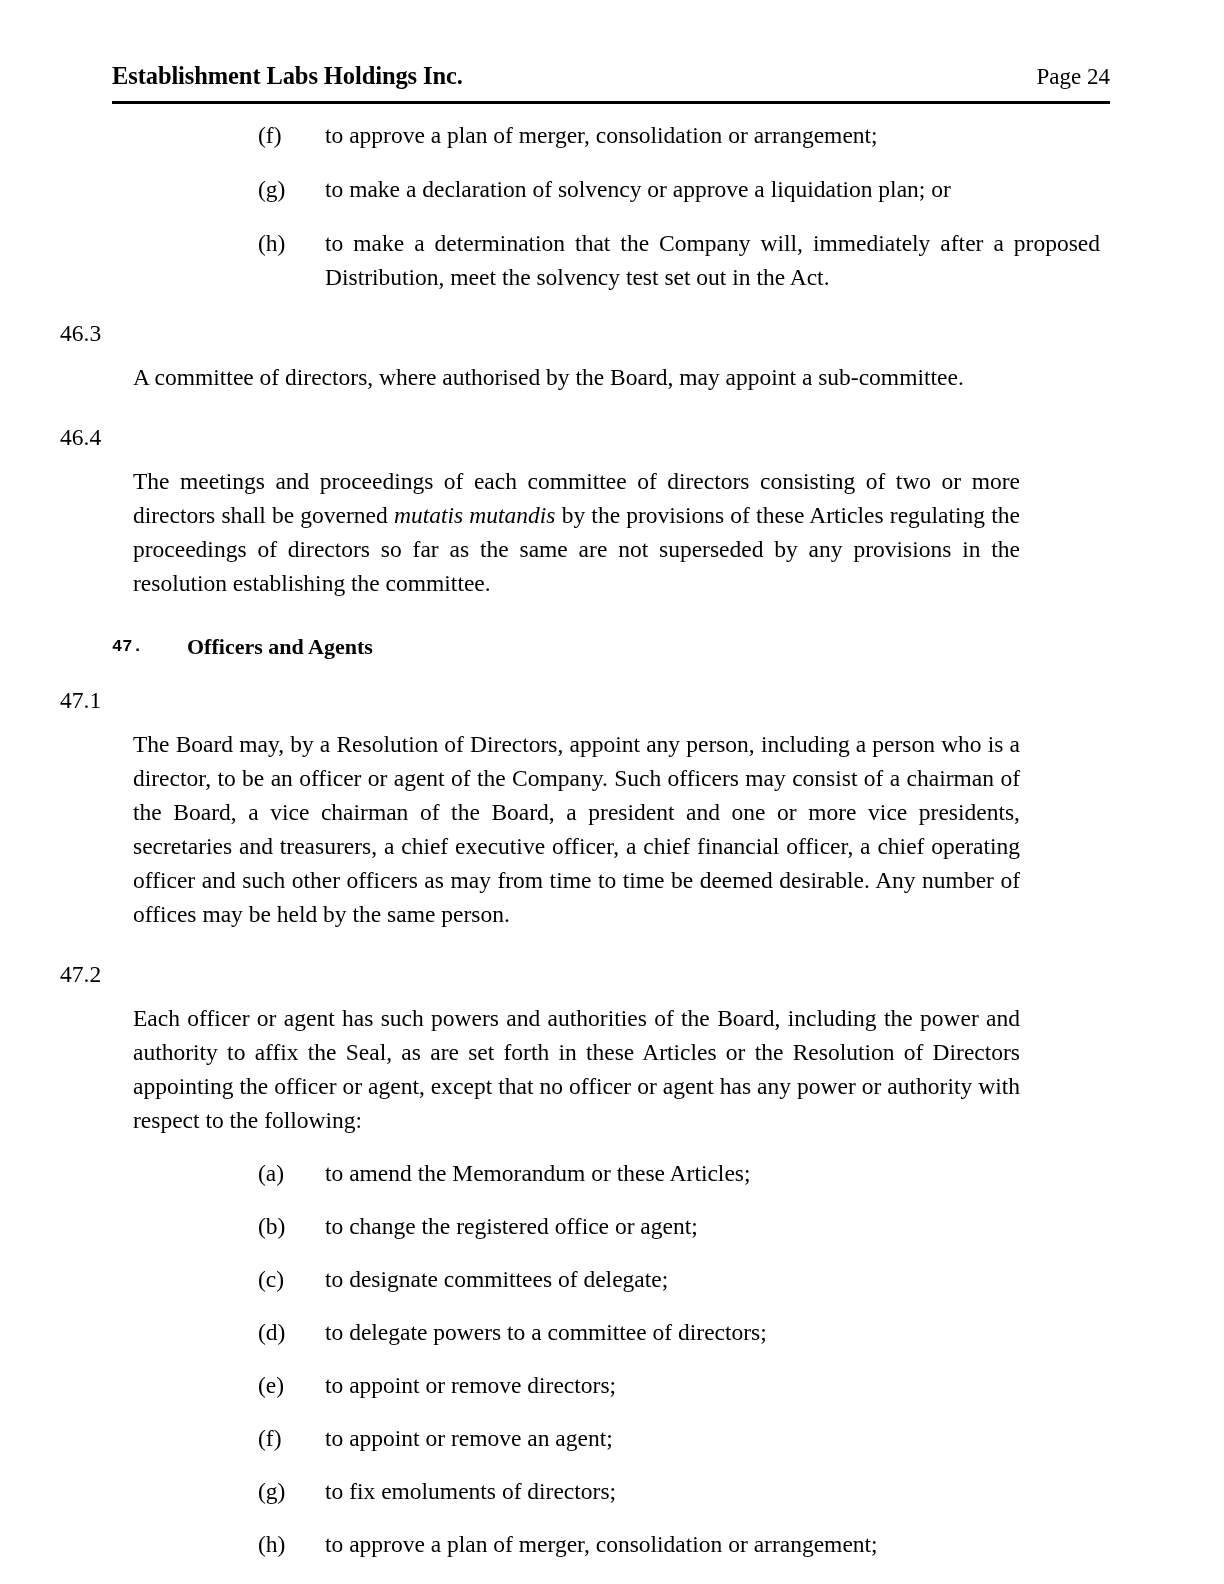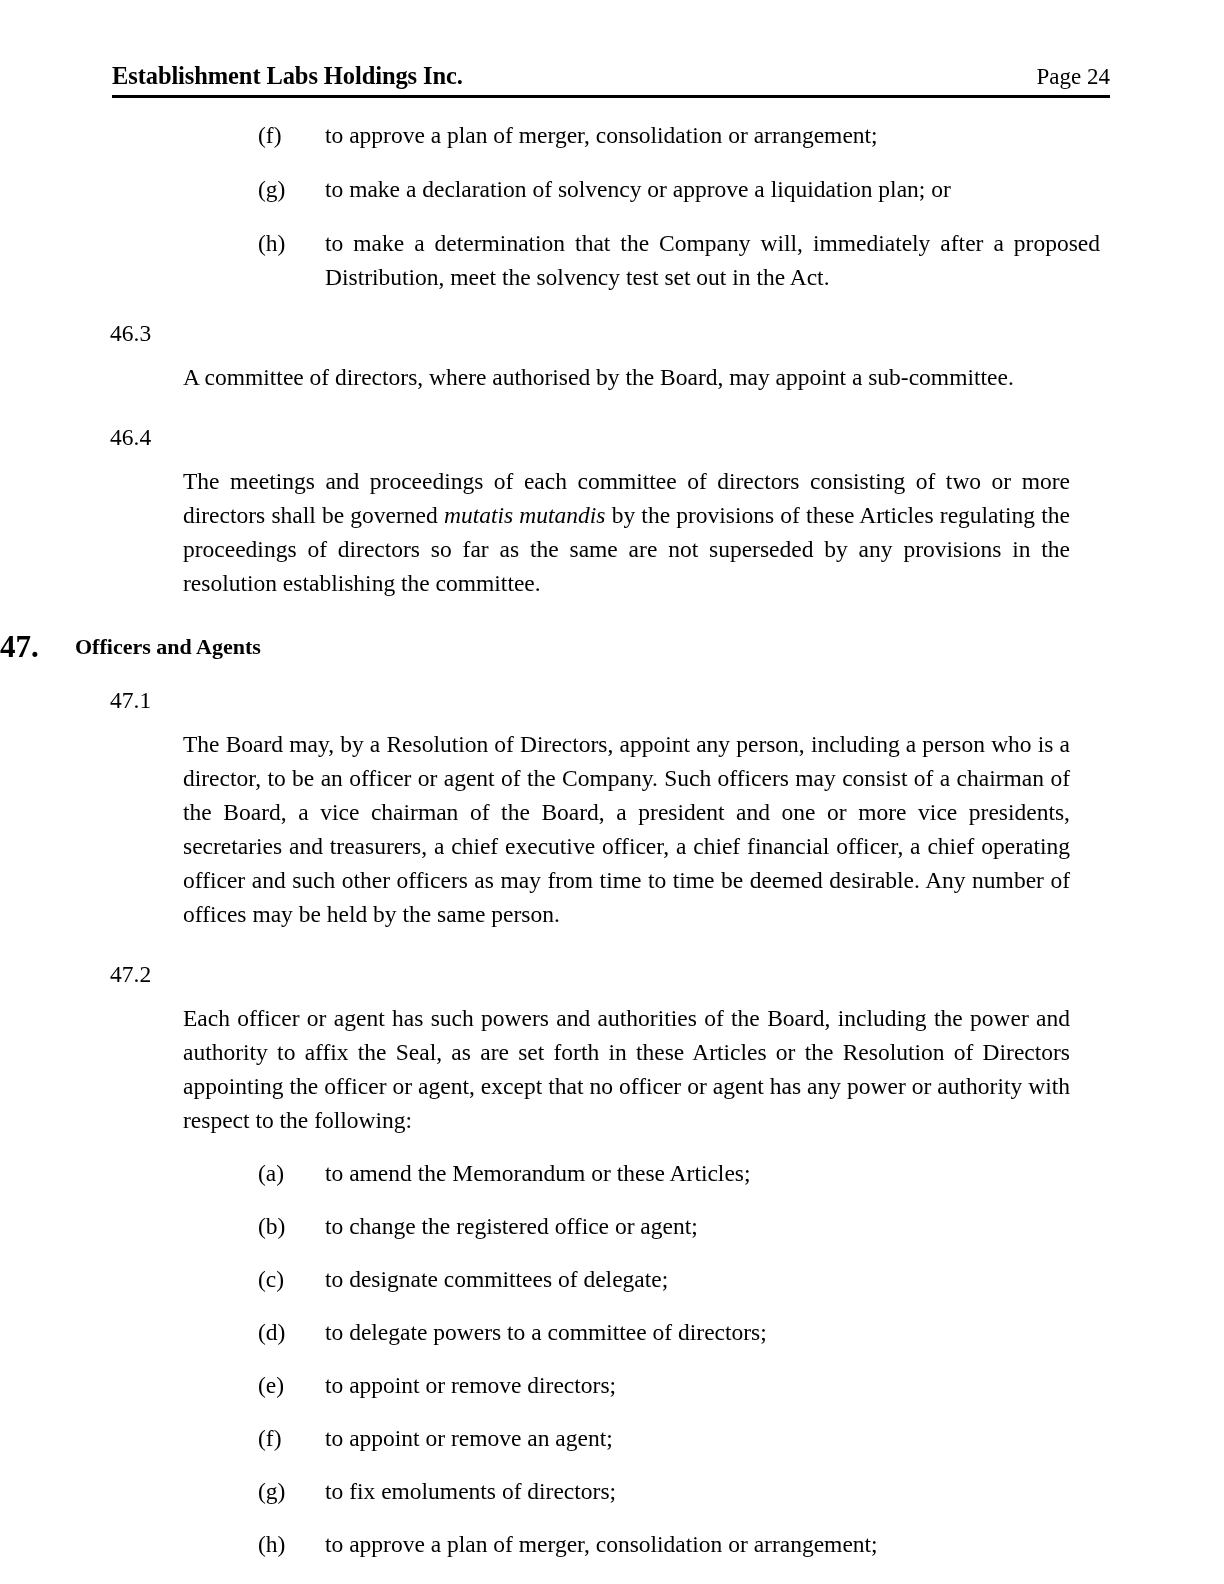--- a/index.html
+++ b/index.html
@@ -26,21 +26,21 @@
   
   .page-header {
     position: absolute;
     left: 112px;
     top: 62px;
     width: 998px;
     display: flex;
     align-items: baseline;
     justify-content: space-between;
     border-bottom: 3px solid #000;
-    padding-bottom: 5px;
+    padding-bottom: 11px;
   }
   .header-title {
     font-size: 24.5px;
     font-weight: bold;
     letter-spacing: -0.1px;
     white-space: nowrap;
   }
   .header-page {
     font-size: 23px;
     font-weight: normal;
@@ -80,21 +80,21 @@
     line-height: 34px;
     text-align: justify;
     text-justify: inter-word;
     hyphens: none;
   }
 
   
   .numbered .marker {
     width: 73px;
     flex: 0 0 73px;
-    margin-left: 110px;
+    margin-left: 60px;
     font-size: 23.5px;
     line-height: 34px;
   }
   .numbered .text {
     flex: 1 1 auto;
     max-width: 887px;
     font-size: 23.5px;
     line-height: 34px;
     text-align: justify;
     text-justify: inter-word;
@@ -104,25 +104,27 @@
   .numbered .text.nojustify {
     text-align: left;
   }
 
   
   .section-heading {
     display: flex;
     align-items: flex-start;
   }
   .section-heading .marker {
+    margin-left: 112px;
     width: 75px;
     flex: 0 0 75px;
-    font-size: 31px;
+    font-size: 17px;
     line-height: 34px;
     font-weight: bold;
+    font-family: Liberation Mono, monospace;
   }
   .section-heading .text {
     font-size: 22px;
     line-height: 34px;
     font-weight: bold;
   }
   .sp-19 { height: 19px; }
   .sp-20 { height: 20px; }
   .sp-22 { height: 22px; }
   .sp-26 { height: 26px; }

